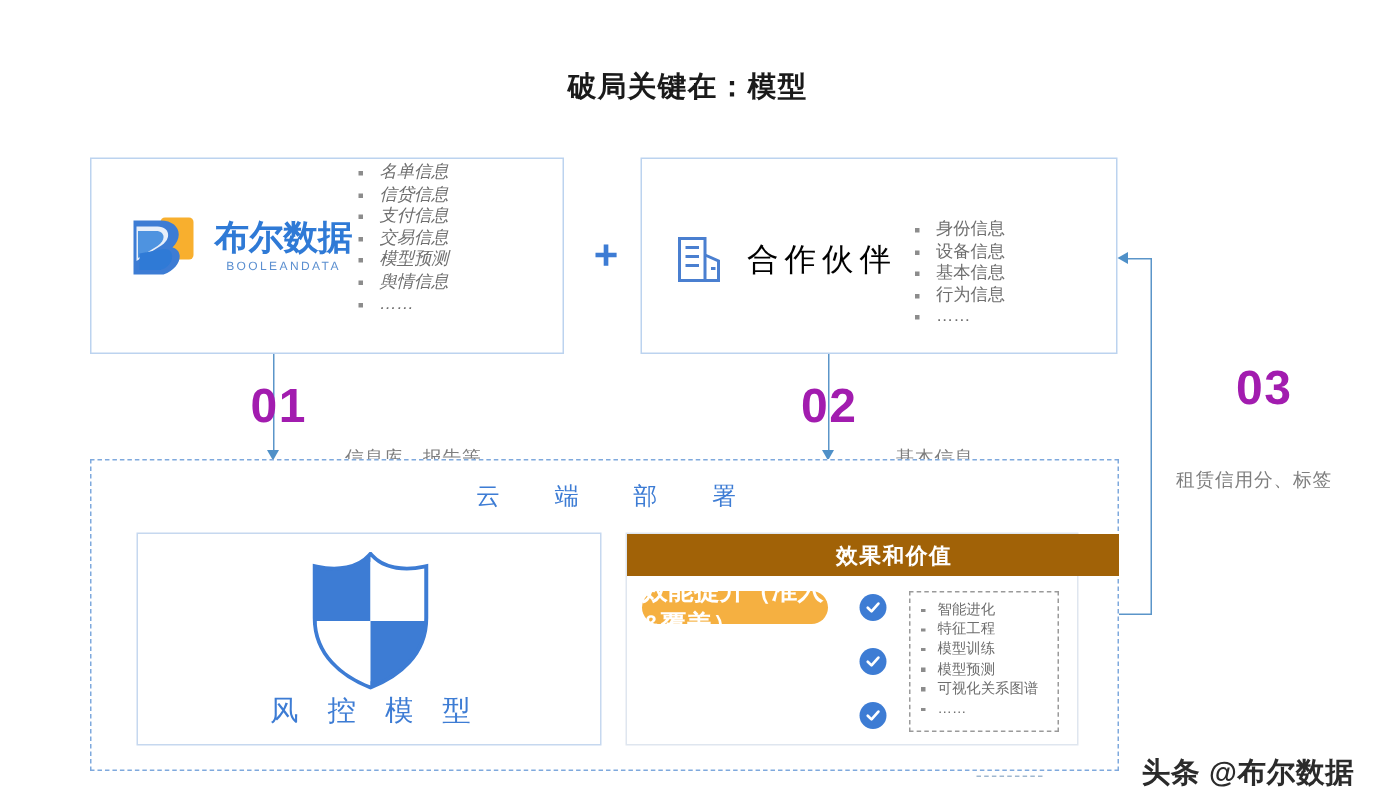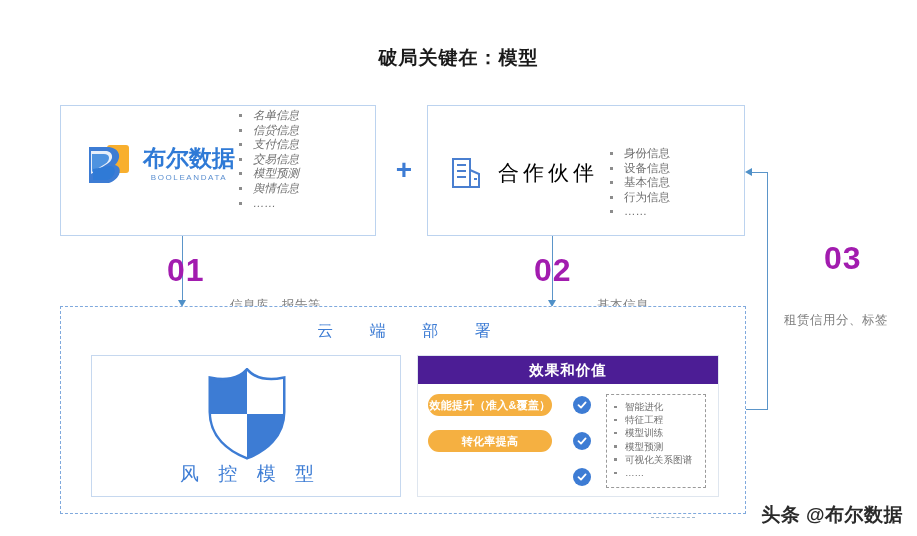--- a/index.html
+++ b/index.html
@@ -140,31 +140,32 @@
     text-indent:7px;
   }
 
   
   #value-card{
     position:absolute;left:356px;top:48px;width:302px;height:142px;
     border:1px solid #dfe6ef;box-sizing:border-box;background:#fff;
   }
   .value-head{
     position:absolute;left:0;top:0;width:300px;height:28px;
-    background:#4c1d95;color:#fff;
+    background:#a16207;color:#fff;
     font-size:14.5px;font-weight:bold;
     display:flex;align-items:center;justify-content:center;
     letter-spacing:1px;
+    padding-left:28px;
   }
   .pill{
     position:absolute;left:10px;
     width:124px;height:22px;
     background:#f5b041;
     border-radius:11px;
-    color:#fff;font-size:11px;font-weight:bold;
+    color:#fff;font-size:17px;font-weight:bold;
     display:flex;align-items:center;justify-content:center;
     letter-spacing:.3px;
   }
   .check{
     position:absolute;left:155px;
     width:18px;height:18px;border-radius:50%;
     background:#3d7cd4;
     display:flex;align-items:center;justify-content:center;
   }
   .check svg{display:block;}
@@ -300,21 +301,20 @@
     <div id="value-card">
       <div class="value-head">效果和价值</div>
 
       <div class="pill" style="top:38px;">效能提升（准入&amp;覆盖）</div>
       <div class="check" style="top:40px;">
         <svg width="12" height="12" viewBox="0 0 12 12">
             <path d="M2.5 6.2 L5 8.6 L9.6 3.4" fill="none" stroke="#fff" stroke-width="1.8" stroke-linecap="round" stroke-linejoin="round"></path>
           </svg>
       </div>
 
-      <div class="pill" style="top:74px;">转化率提高</div>
       <div class="check" style="top:76px;">
         <svg width="12" height="12" viewBox="0 0 12 12">
             <path d="M2.5 6.2 L5 8.6 L9.6 3.4" fill="none" stroke="#fff" stroke-width="1.8" stroke-linecap="round" stroke-linejoin="round"></path>
           </svg>
       </div>
 
       <div class="check" style="top:112px;">
         <svg width="12" height="12" viewBox="0 0 12 12">
             <path d="M2.5 6.2 L5 8.6 L9.6 3.4" fill="none" stroke="#fff" stroke-width="1.8" stroke-linecap="round" stroke-linejoin="round"></path>
           </svg>

